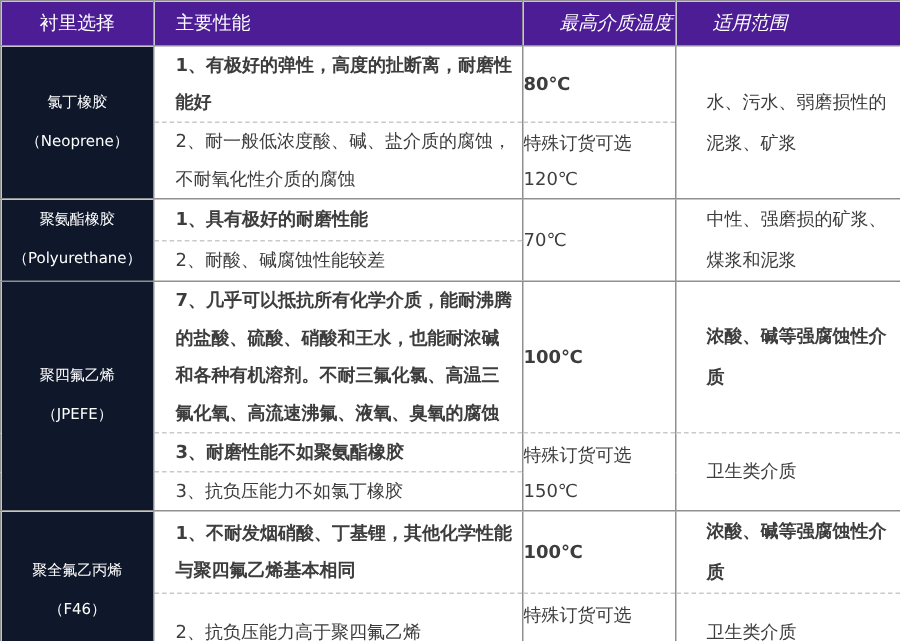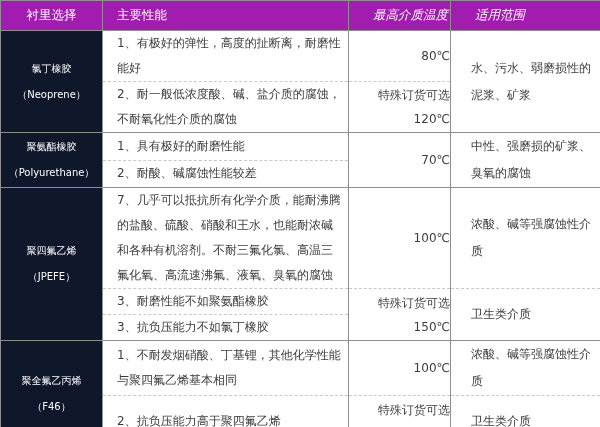--- a/index.html
+++ b/index.html
@@ -15,21 +15,21 @@
   }
   th,td{
     border-right:1px solid #8f8f8f;
     border-bottom:1px solid #8f8f8f;
     vertical-align:middle;
     padding:0;
     overflow:hidden;
     font-weight:normal;
   }
   th{
-    background:#a21caf;
+    background:#4c1d95;
     color:#ffffff;
     font-size:12.5px;
     text-align:left;
     padding-left:14px;
   }
   th.c-lining{text-align:center;padding-left:0;}
   th.c-temp,th.c-app{padding-left:24px;font-style:italic;}
   td.name-cell{
     background:#0f172a;
     color:#ffffff;
@@ -37,31 +37,31 @@
     line-height:26px;
     font-size:10px;
   }
   td.perf{
     text-align:left;
     padding-left:14px;
     padding-right:5px;
     line-height:25px;
   }
   td.temp{
-    text-align:right;
+    text-align:left;
     line-height:24px;
   }
   td.app{
     text-align:left;
     padding-left:20px;
     padding-right:2px;
     line-height:27px;
   }
   
-  td.dash-b{border-bottom:1px dashed #c9c9c9;}
+  td.dash-b{border-bottom:1px dashed #c9c9c9;font-weight:bold;}
 </style>
 </head>
 <body>
 
 <div class="tbl-wrap">
 <table class="lining">
   <colgroup>
     <col style="width:102px">
     <col style="width:246px">
     <col style="width:102px">
@@ -93,21 +93,21 @@
     </td>
   </tr>
 
   <tr style="height:27px">
     <td class="name-cell" rowspan="2">
       <div>聚氨酯橡胶</div>
       <div>（Polyurethane）</div>
     </td>
     <td class="perf dash-b">1、具有极好的耐磨性能</td>
     <td class="temp" rowspan="2">70℃</td>
-    <td class="app" rowspan="2">中性、强磨损的矿浆、臭氧的腐蚀</td>
+    <td class="app" rowspan="2">中性、强磨损的矿浆、煤浆和泥浆</td>
   </tr>
   <tr style="height:27px">
     <td class="perf">2、耐酸、碱腐蚀性能较差</td>
   </tr>
 
   <tr style="height:101px">
     <td class="name-cell" rowspan="3">
       <div>聚四氟乙烯</div>
       <div>（JPEFE）</div>
     </td>

